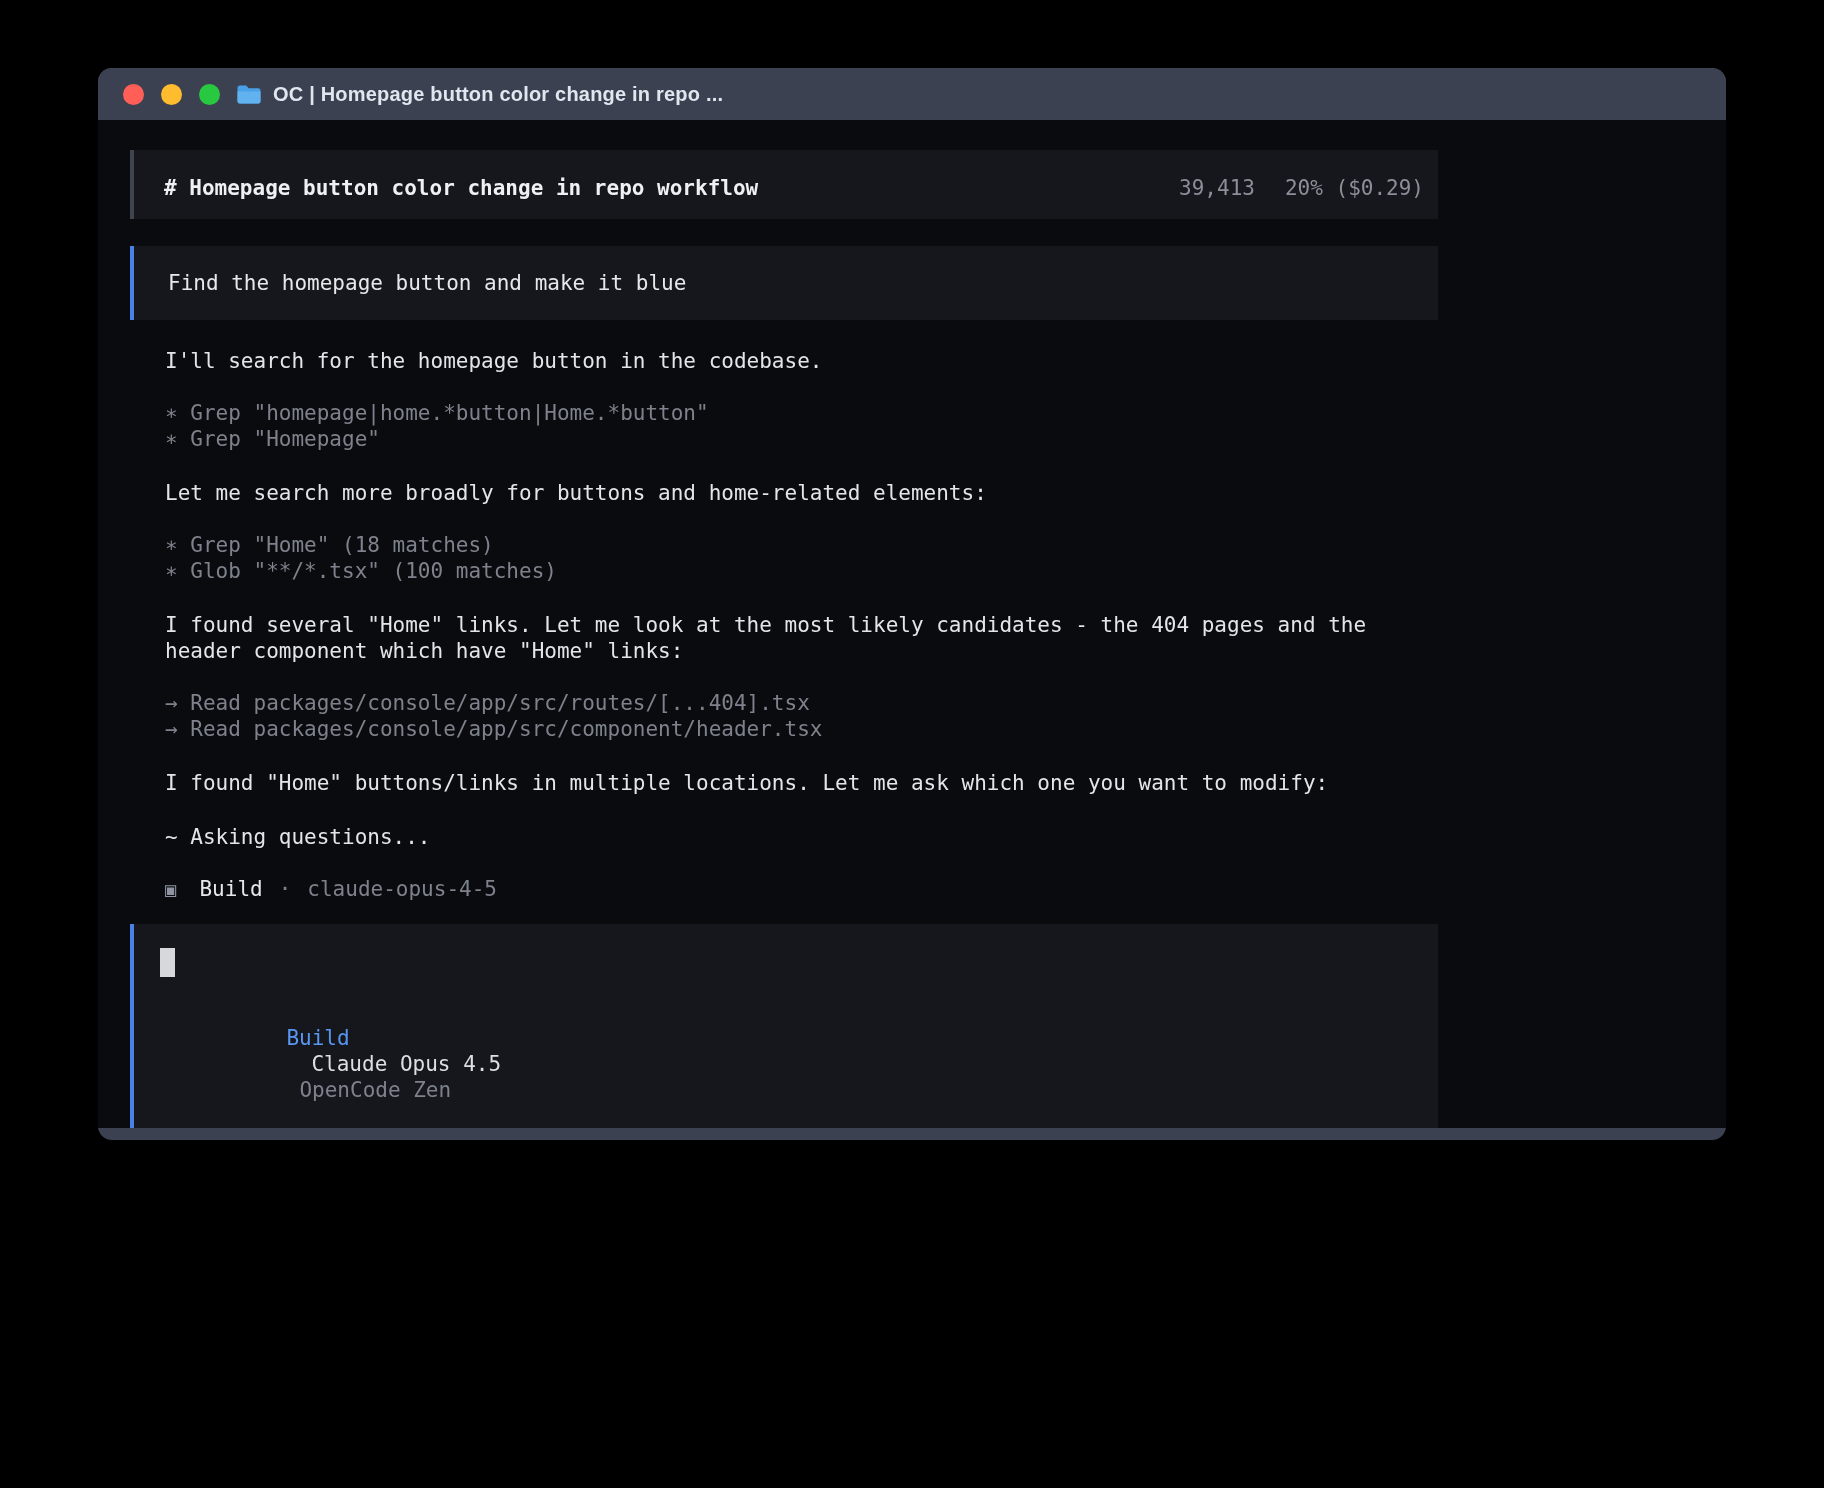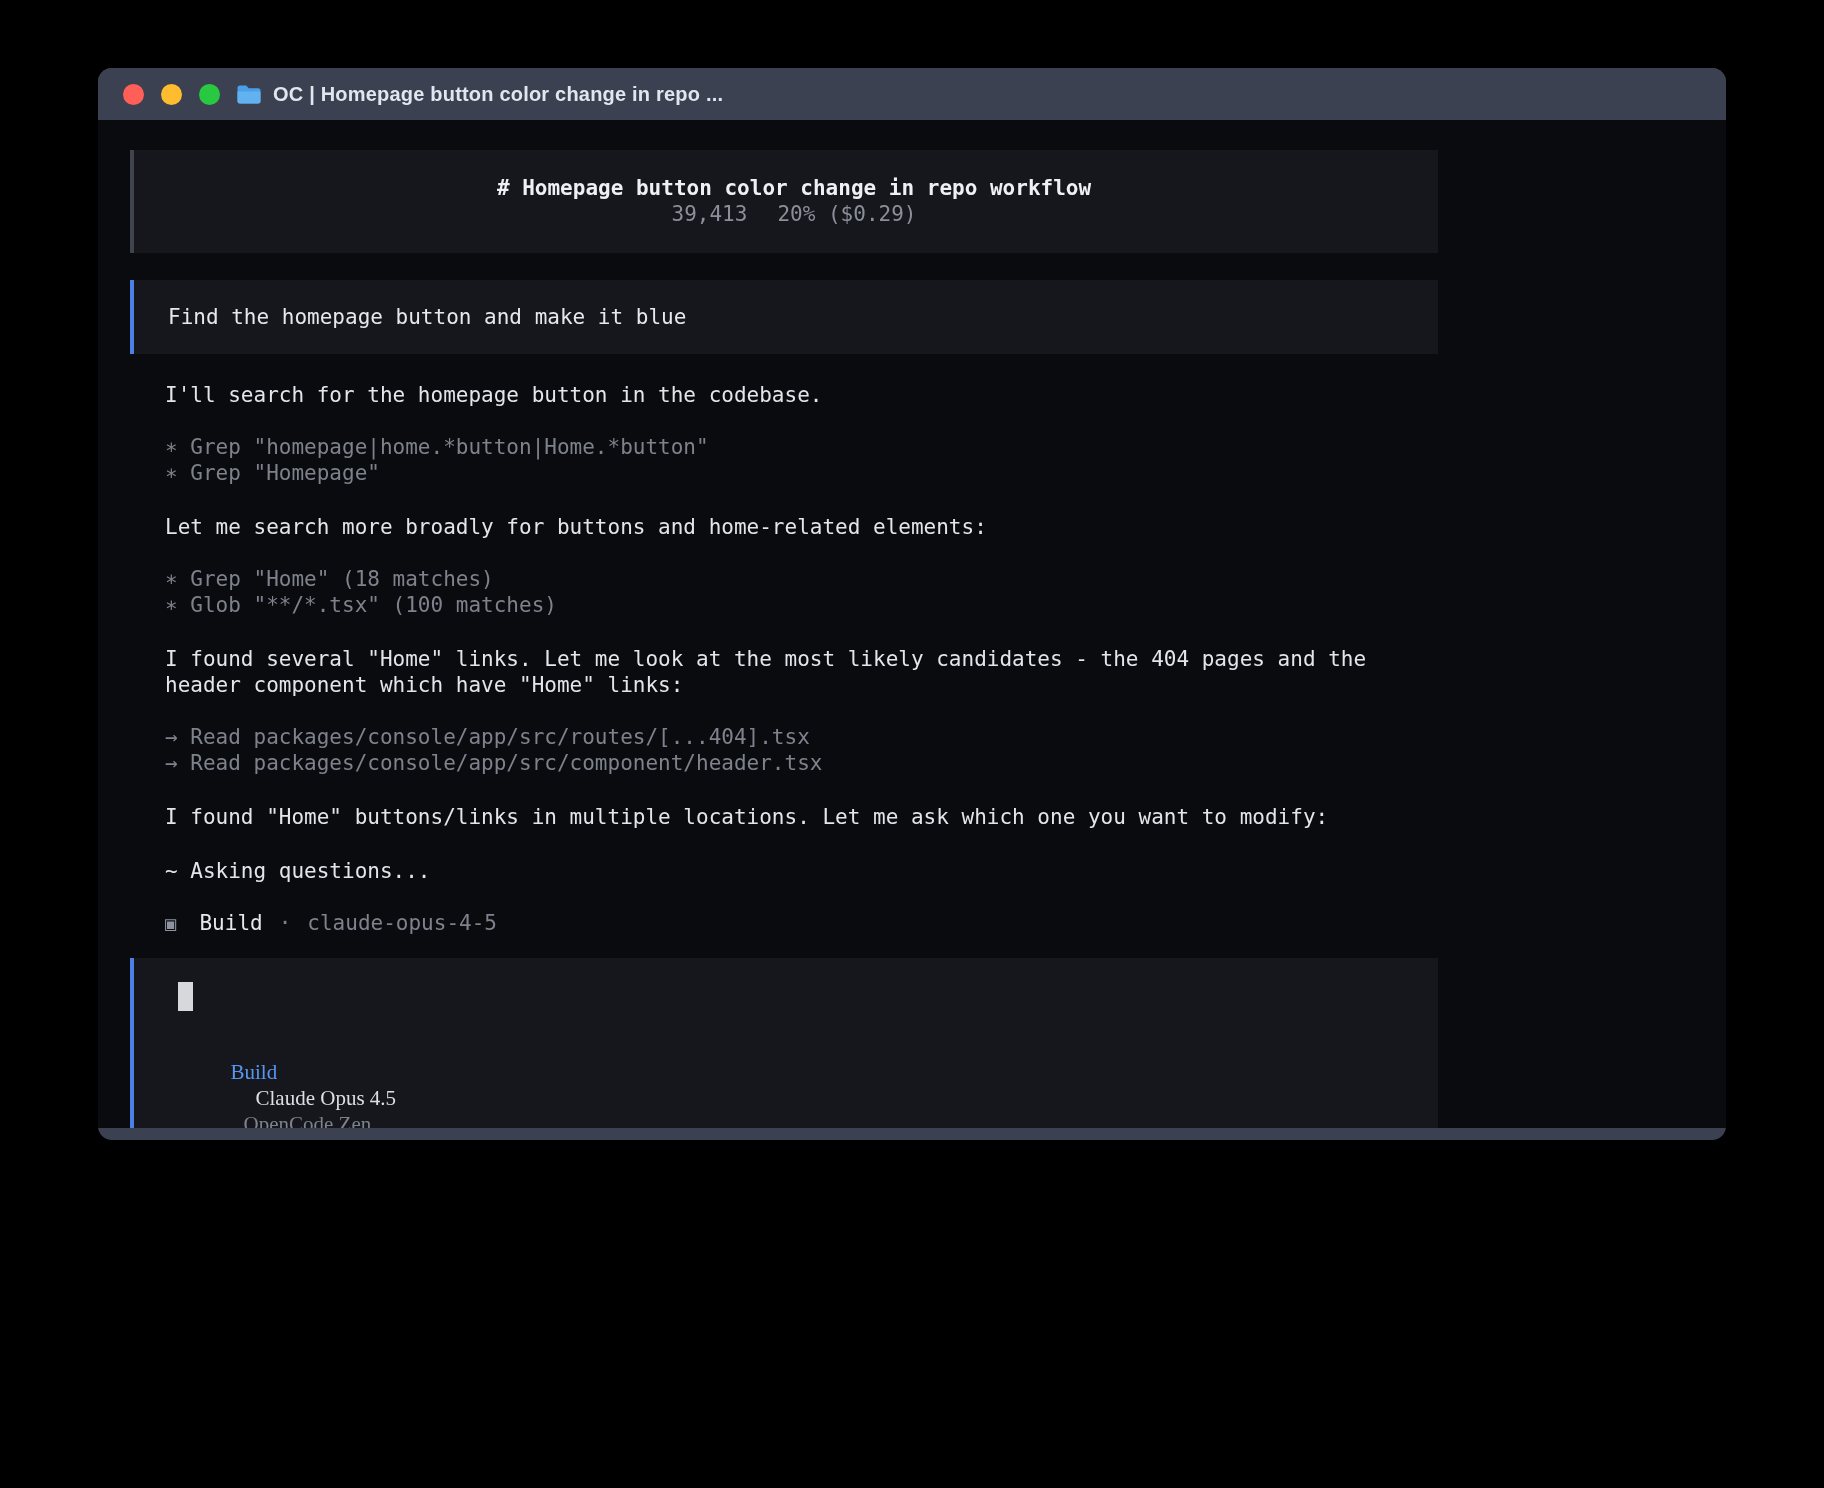--- a/index.html
+++ b/index.html
@@ -30,22 +30,21 @@
   .terminal {
     flex:1; background:#0a0b0e; margin-bottom:12px;
     padding:30px 0 0 32px; overflow:hidden;
   }
   .content { width:1308px; font-size:21px; line-height:26px; color:#e3e5ea; }
 
   .block { border-left:4px solid transparent; background:#16171c; }
   .header-block {
     border-left-color:#40444e;
     display:flex; justify-content:space-between; align-items:center;
-    padding:25px 14px 26px 30px;
-    flex-direction:column;
+    padding:25px 14px 18px 30px;
   }
   .hdr-title { font-weight:bold; color:#eef0f4; white-space:pre; }
   .hdr-stats { color:#8b8f99; white-space:pre; }
   .hdr-stats .cost { margin-left:30px;margin-top:20px; }
 
   .user-block {
     border-left-color:#4b80e4; margin-top:27px;
     padding:24px 34px; color:#e6e8ec;
   }
 
@@ -56,22 +55,21 @@
   .white { color:#e3e5ea; }
 
   .agent-line { margin-left:35px; margin-top:26px; display:flex; align-items:center; }
   .agent-icon { color:#8d93a0; font-size:19px; }
   .agent-name { color:#e6e8ec; margin-left:23px; }
   .agent-sep { margin-left:16px; }
   .agent-model { margin-left:16px; }
 
   .input-block {
     border-left-color:#4b80e4; margin-top:22px;
-    padding:24px 28px 18px 44px;
-    font-family:Liberation Serif, serif;
+    padding:24px 28px 18px 26px;
   }
   .cursor { width:15px; height:29px; background:#d6d8dc; }
   .model-row { margin-top:22px; white-space:pre; }
   .mode-blue { color:#5896f2; }
   .model-white { color:#dcdfe4; margin-left:25px; }
   .provider { margin-left:13px; }
 </style>
 </head>
 <body>
 

